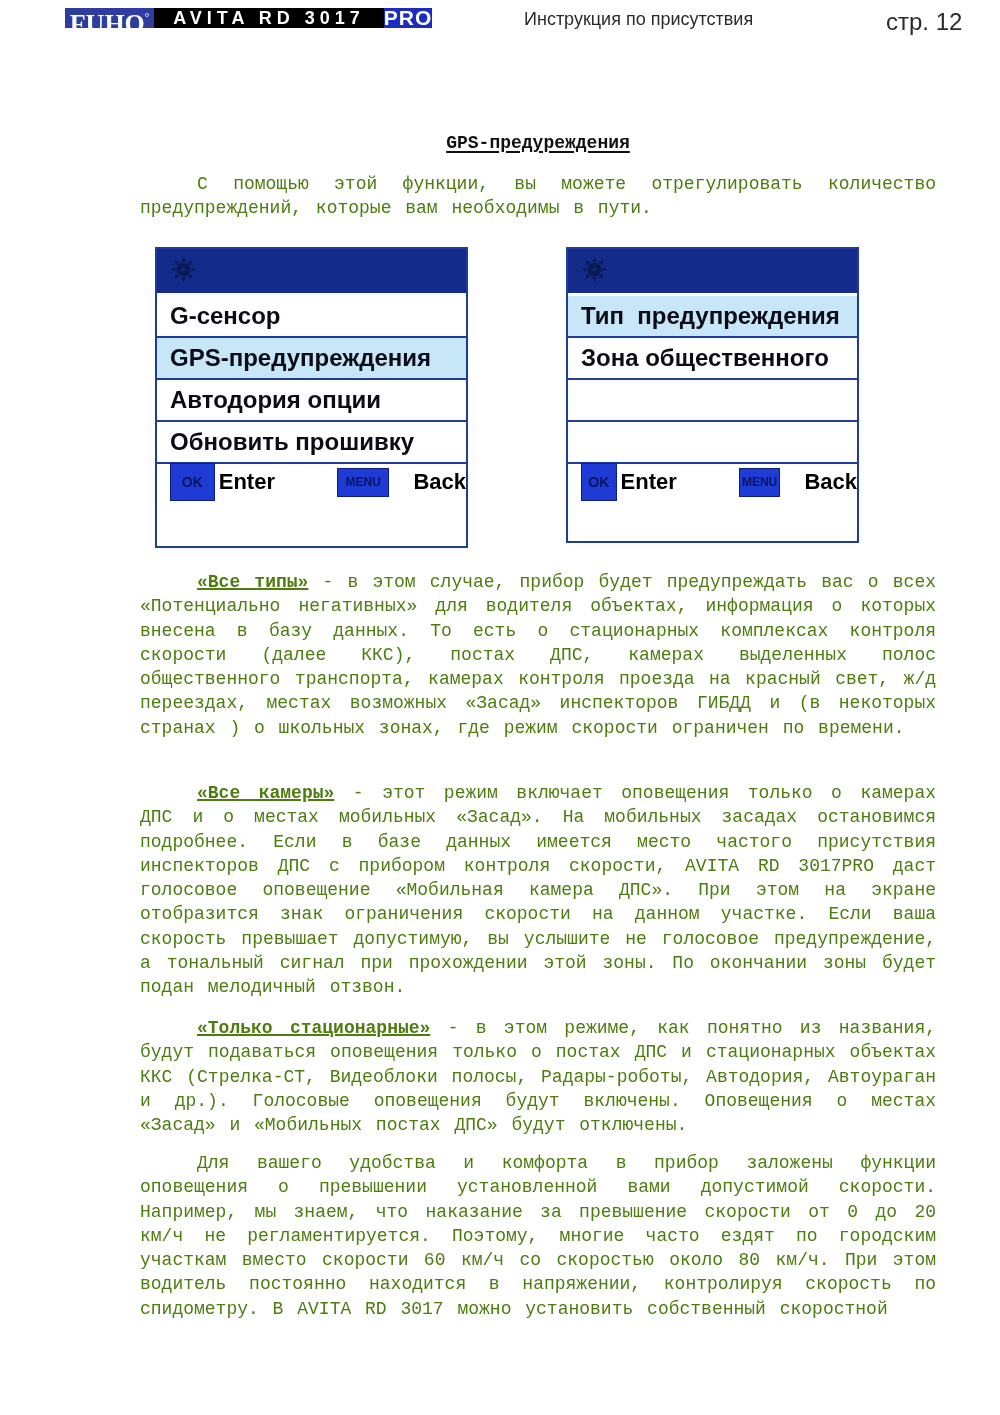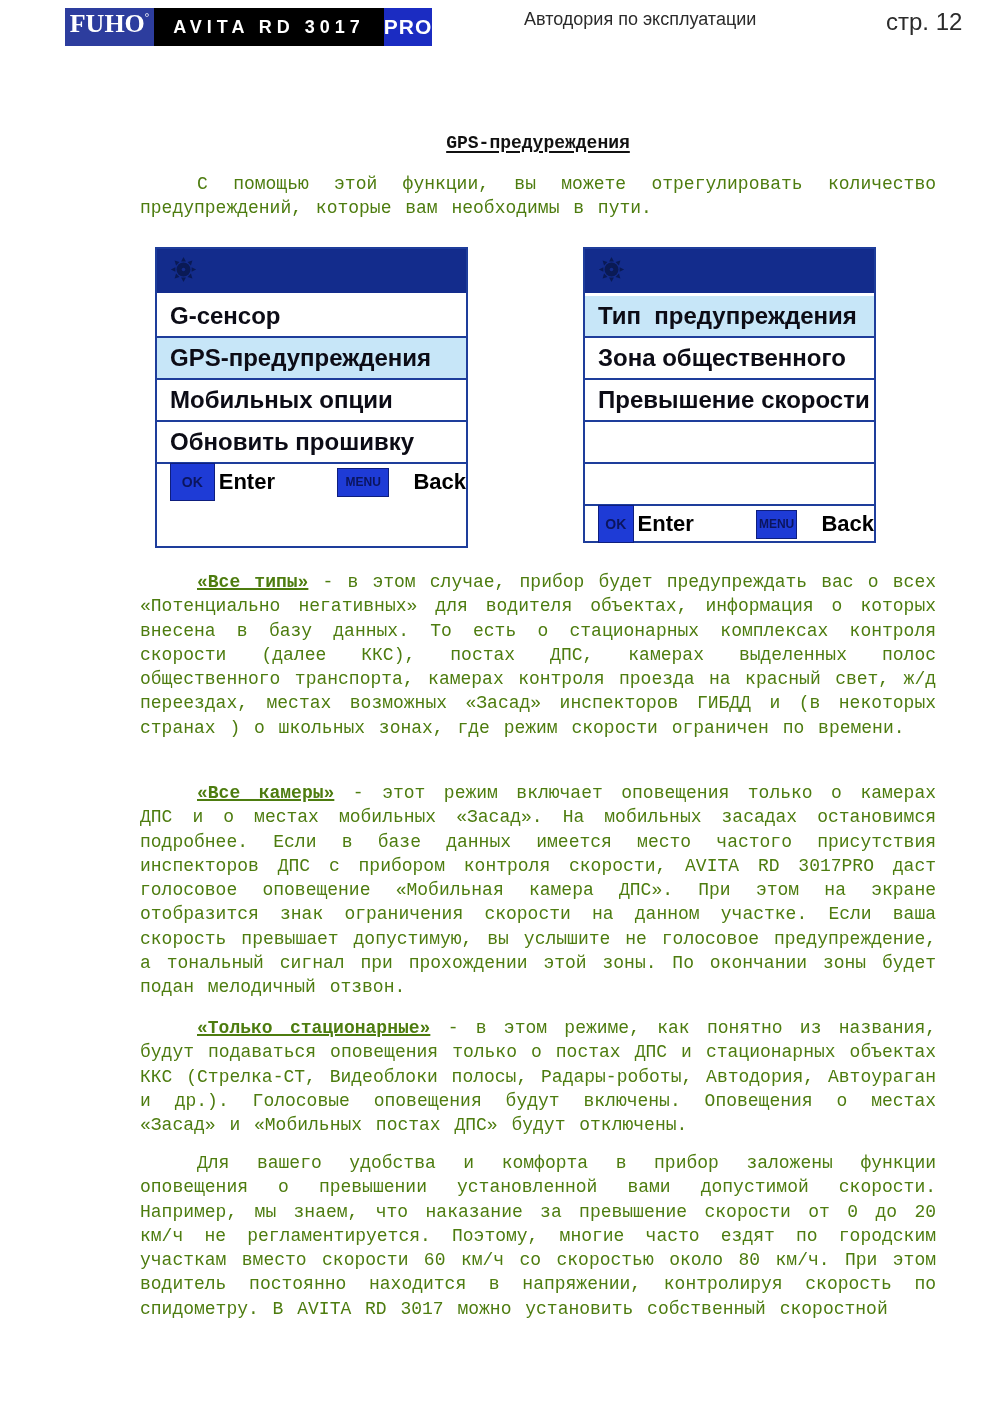--- a/index.html
+++ b/index.html
@@ -3,21 +3,21 @@
 <meta charset="utf-8">
 <style>
   * { margin:0; padding:0; box-sizing:border-box; }
   html,body { background:#ffffff; }
   body {
     width:1000px; height:1415px; position:relative; overflow:hidden;
     font-family:"Liberation Sans","DejaVu Sans",sans-serif;
   }
 
   
-  .logo { position:absolute; left:65px; top:8px; height:38px; display:flex; }
+  .logo { position:absolute; left:65px; top:8px; height:20px; display:flex; }
   .logo-fuho {
     width:89px; background:var(--logo-fuho-bg,#2d3d9e); color:#fff;
     font-family:"Liberation Serif","DejaVu Serif",serif; font-weight:bold; font-size:26px;
     display:flex; align-items:flex-start; justify-content:center; line-height:31px;
   }
   .logo-fuho .deg { font-size:11px; line-height:14px; margin-top:2px; }
   .logo-model {
     width:230px; background:var(--logo-black-bg,#000); color:#fff; font-weight:bold;
     font-size:18px; letter-spacing:5px; display:flex; align-items:center; justify-content:center;
     white-space:nowrap;
@@ -46,21 +46,21 @@
   #intro { top:172px; }
   #para1 { top:570px; }
   #para2 { top:781px; }
   #para3 { top:1016px; }
   #para4 { top:1151px; }
   .lead { font-weight:bold; text-decoration:underline; text-decoration-thickness:2px; }
 
   
   .panel { position:absolute; top:247px; background:#fff; border:2px solid var(--panel-border,#1e3d9b); }
   #panel-left  { left:155px; width:313px; height:301px; }
-  #panel-right { left:583px; width:293px; height:296px; }
+  #panel-right { left:566px; width:293px; height:296px; }
 
   .panel-header {
     height:44px; background:var(--header-navy,#132c8c);
     margin-bottom:3px; display:flex; align-items:center; padding-left:13px;
   }
   .gear-body { fill:#0a1a55; }
   .gear-hole { fill:var(--header-navy,#132c8c); }
 
   .panel-row {
     height:42px; border-bottom:2px solid var(--panel-border,#1e3d9b);
@@ -85,21 +85,21 @@
 
 <header>
   <div class="logo">
     <span class="logo-fuho">
         <span>FUHO</span>
         <span class="deg">°</span>
       </span>
     <span class="logo-model">AVITA RD 3017</span>
     <span class="logo-pro">PRO</span>
   </div>
-  <div class="doc-title">Автодория по эксплуатации</div>
+  <div class="doc-title">Инструкция по присутствия</div>
   <div class="page-number">стр. 12</div>
 </header>
 
 <h1 class="section-title"><span>GPS-предуреждения</span></h1>
 
 <p class="body-text" id="intro">С помощью этой функции, вы можете отрегулировать количество предупреждений, которые вам необходимы в пути.</p>
 
 <section class="panel" id="panel-left">
   <div class="panel-header">
     <span>
@@ -114,21 +114,21 @@
           <path d="M12 0.8 L9.9 4.8 L14.1 4.8 Z" transform="rotate(225 12 12)"></path>
           <path d="M12 0.8 L9.9 4.8 L14.1 4.8 Z" transform="rotate(270 12 12)"></path>
           <path d="M12 0.8 L9.9 4.8 L14.1 4.8 Z" transform="rotate(315 12 12)"></path>
         </g>
         <circle class="gear-hole" cx="12" cy="12" r="1.6"></circle>
       </svg>
     </span>
   </div>
   <div class="panel-row"><span>G-сенсор</span></div>
   <div class="panel-row highlight"><span>GPS-предупреждения</span></div>
-  <div class="panel-row"><span>Мобильных опции</span></div>
+  <div class="panel-row"><span>Автодория опции</span></div>
   <div class="panel-row"><span>Обновить прошивку</span></div>
   <div class="panel-footer">
     <span class="btn btn-ok">OK</span>
     <span class="flabel flabel-enter">Enter</span>
     <span class="btn btn-menu">MENU</span>
     <span class="flabel flabel-back">Back</span>
   </div>
 </section>
 
 <section class="panel" id="panel-right">
@@ -145,21 +145,20 @@
           <path d="M12 0.8 L9.9 4.8 L14.1 4.8 Z" transform="rotate(225 12 12)"></path>
           <path d="M12 0.8 L9.9 4.8 L14.1 4.8 Z" transform="rotate(270 12 12)"></path>
           <path d="M12 0.8 L9.9 4.8 L14.1 4.8 Z" transform="rotate(315 12 12)"></path>
         </g>
         <circle class="gear-hole" cx="12" cy="12" r="1.6"></circle>
       </svg>
     </span>
   </div>
   <div class="panel-row highlight"><span>Тип  предупреждения</span></div>
   <div class="panel-row"><span>Зона общественного</span></div>
-  <div class="panel-row"><span>Превышение скорости</span></div>
   <div class="panel-row"><span></span></div>
   <div class="panel-row"><span></span></div>
   <div class="panel-footer">
     <span class="btn btn-ok">OK</span>
     <span class="flabel flabel-enter">Enter</span>
     <span class="btn btn-menu">MENU</span>
     <span class="flabel flabel-back">Back</span>
   </div>
 </section>
 

